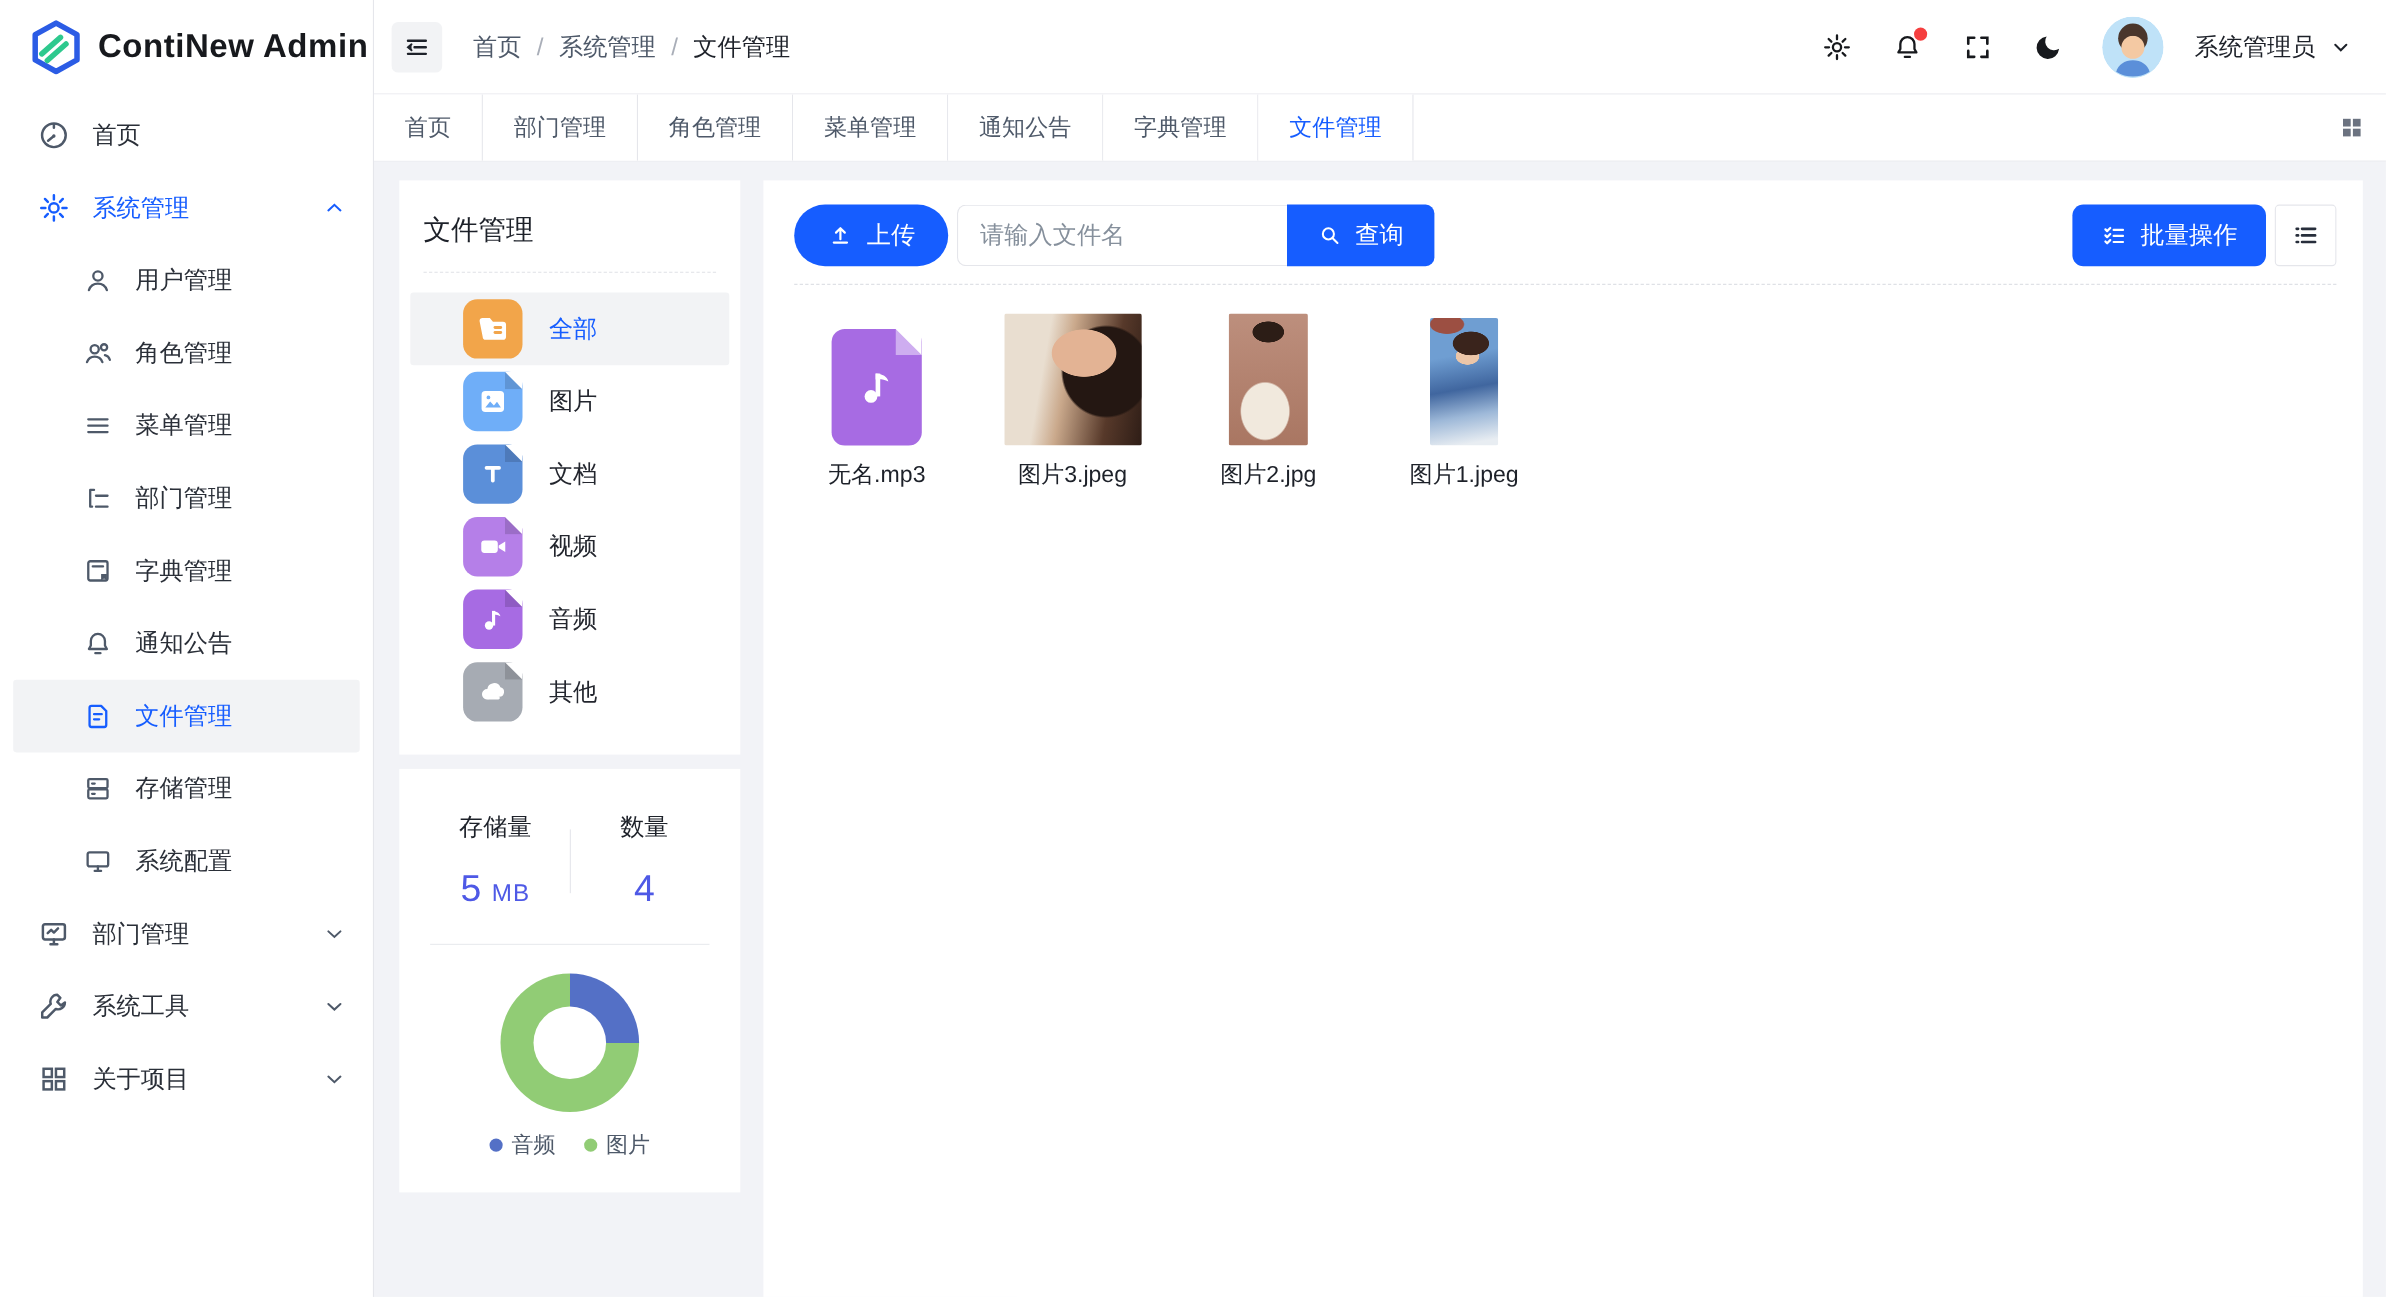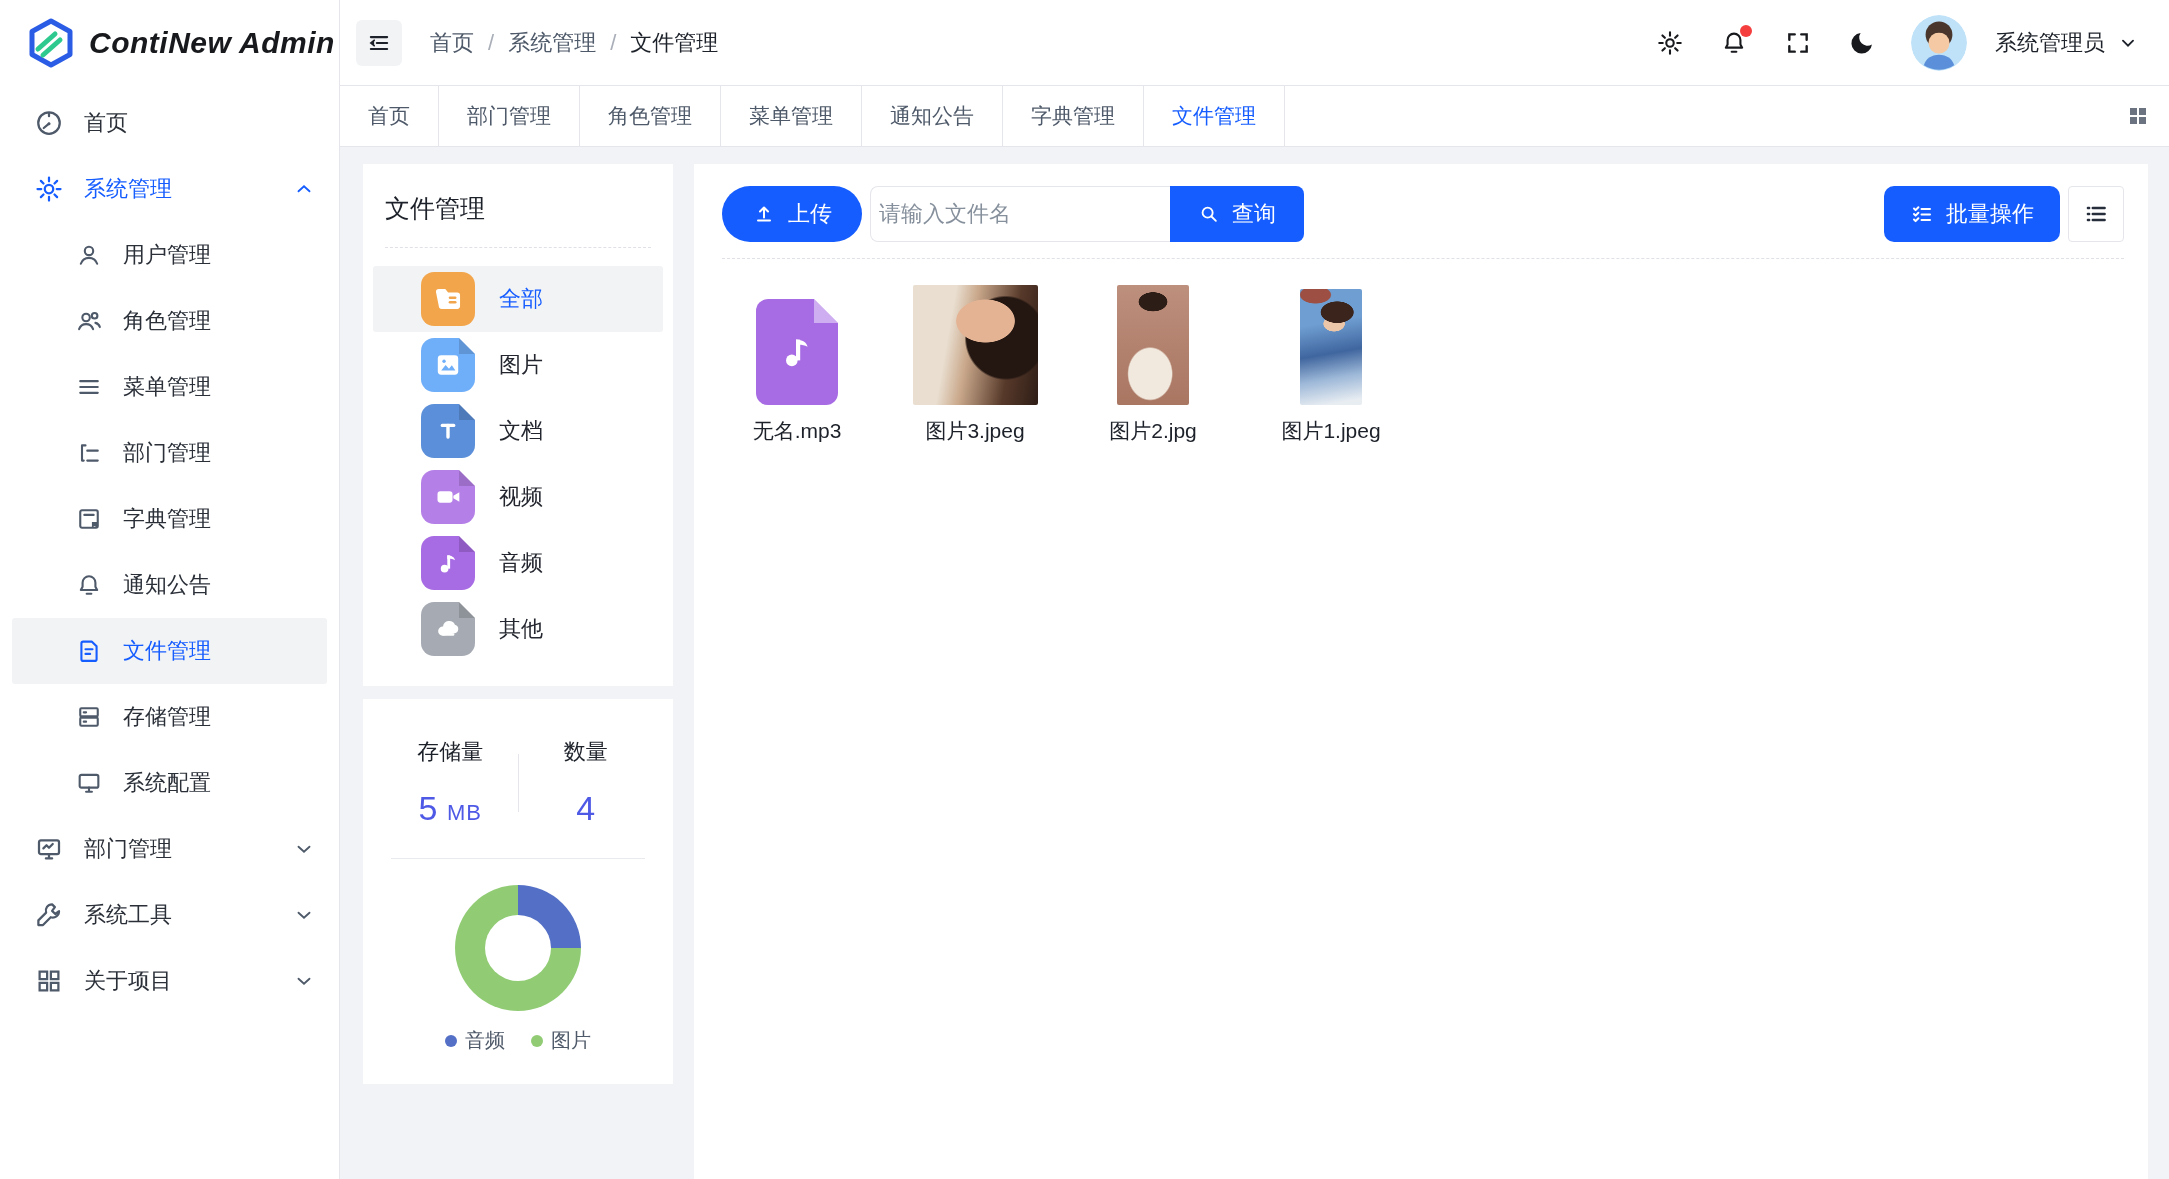--- a/index.html
+++ b/index.html
@@ -3,21 +3,21 @@
 <meta charset="utf-8">
 <style>
   * { margin:0; padding:0; box-sizing:border-box; }
   html,body { background:#fff; font-family:"Liberation Sans", sans-serif; }
   .viewport { position:relative; width:2169px; height:1179px; background:#fff; overflow:hidden; display:flex; color:#1d2129; }
   svg { display:block; }
 
   
   .sidebar { width:340px; flex:0 0 340px; background:#fff; border-right:1px solid #e5e6eb; display:flex; flex-direction:column; }
   .logo-row { height:86px; display:flex; align-items:center; padding-left:28px; gap:15px; }
-  .logo-title { font-size:30px; font-weight:bold; color:#17191d; letter-spacing:.5px;font-style:italic; }
+  .logo-title { font-size:30px; font-weight:bold; color:#17191d; letter-spacing:.5px; }
   .menu { flex:1; padding-top:4px; overflow:hidden; }
   .menu-item { height:66px; display:flex; align-items:center; padding:0 24px 0 34px; gap:20px; font-size:22px; color:#2a2f38; cursor:pointer; }
   .menu-item .mi-icon { width:30px; height:30px; color:#4e5969; flex:0 0 30px; }
   .menu-item.child { padding-left:63px; margin:0 12px; border-radius:3px; }
   .menu-item.child .mi-icon { width:28px; height:28px; flex-basis:28px; }
   .menu-item .mi-label { flex:1; white-space:nowrap; }
   .menu-item .mi-caret { color:#4e5969; }
   .menu-item.top-active { color:#165dff; }
   .menu-item.top-active .mi-icon, .menu-item.top-active .mi-caret { color:#165dff; }
   .menu-item.child-active { background:#f2f3f5; color:#165dff; }
@@ -75,21 +75,21 @@
   .legend { display:flex; justify-content:center; gap:26px; margin-top:16px; }
   .legend-item { display:flex; align-items:center; gap:8px; font-size:20px; color:#4e5969; }
   .legend-dot { width:12px; height:12px; border-radius:50%; }
 
   
   .main-card { flex:1; background:#fff; padding:22px 24px 0 28px; display:flex; flex-direction:column; min-width:0; }
   .toolbar { display:flex; align-items:center; gap:8px; }
   .btn-primary { display:flex; align-items:center; gap:12px; background:#165dff; color:#fff; border:none; height:56px; font-size:22px; cursor:pointer; font-family:inherit; }
   .upload-btn { border-radius:28px; padding:0 30px; }
   .search-group { display:flex; height:56px; }
-  .search-input { width:300px; height:56px; border:1px solid #e5e6eb; border-right:none; border-radius:8px 0 0 8px; padding:0 8px; font-size:22px; color:#1d2129; outline:none; font-family:inherit; }
+  .search-input { width:300px; height:56px; border:1px solid #e5e6eb; border-right:none; border-radius:8px 0 0 8px; padding:0 20px; font-size:22px; color:#1d2129; outline:none; font-family:inherit; }
   .search-input::placeholder { color:#86909c; }
   .query-btn { border-radius:0 8px 8px 0; padding:0 28px; }
   .toolbar-spacer { flex:1; }
   .batch-btn { border-radius:10px; padding:0 26px; }
   .view-btn { width:56px; height:56px; background:#fff; border:1px solid #e5e6eb; border-radius:4px; display:flex; align-items:center; justify-content:center; color:#272e3b; cursor:pointer; }
   .toolbar-div { border-bottom:1px dashed #dfe1e6; margin-top:16px; }
 
   .file-grid { display:flex; gap:28px; margin-top:24px; }
   .file-item { width:150px; display:flex; flex-direction:column; align-items:center; cursor:pointer;justify-content:space-between; }
   .file-visual { height:122px; display:flex; align-items:flex-end; justify-content:center; }

